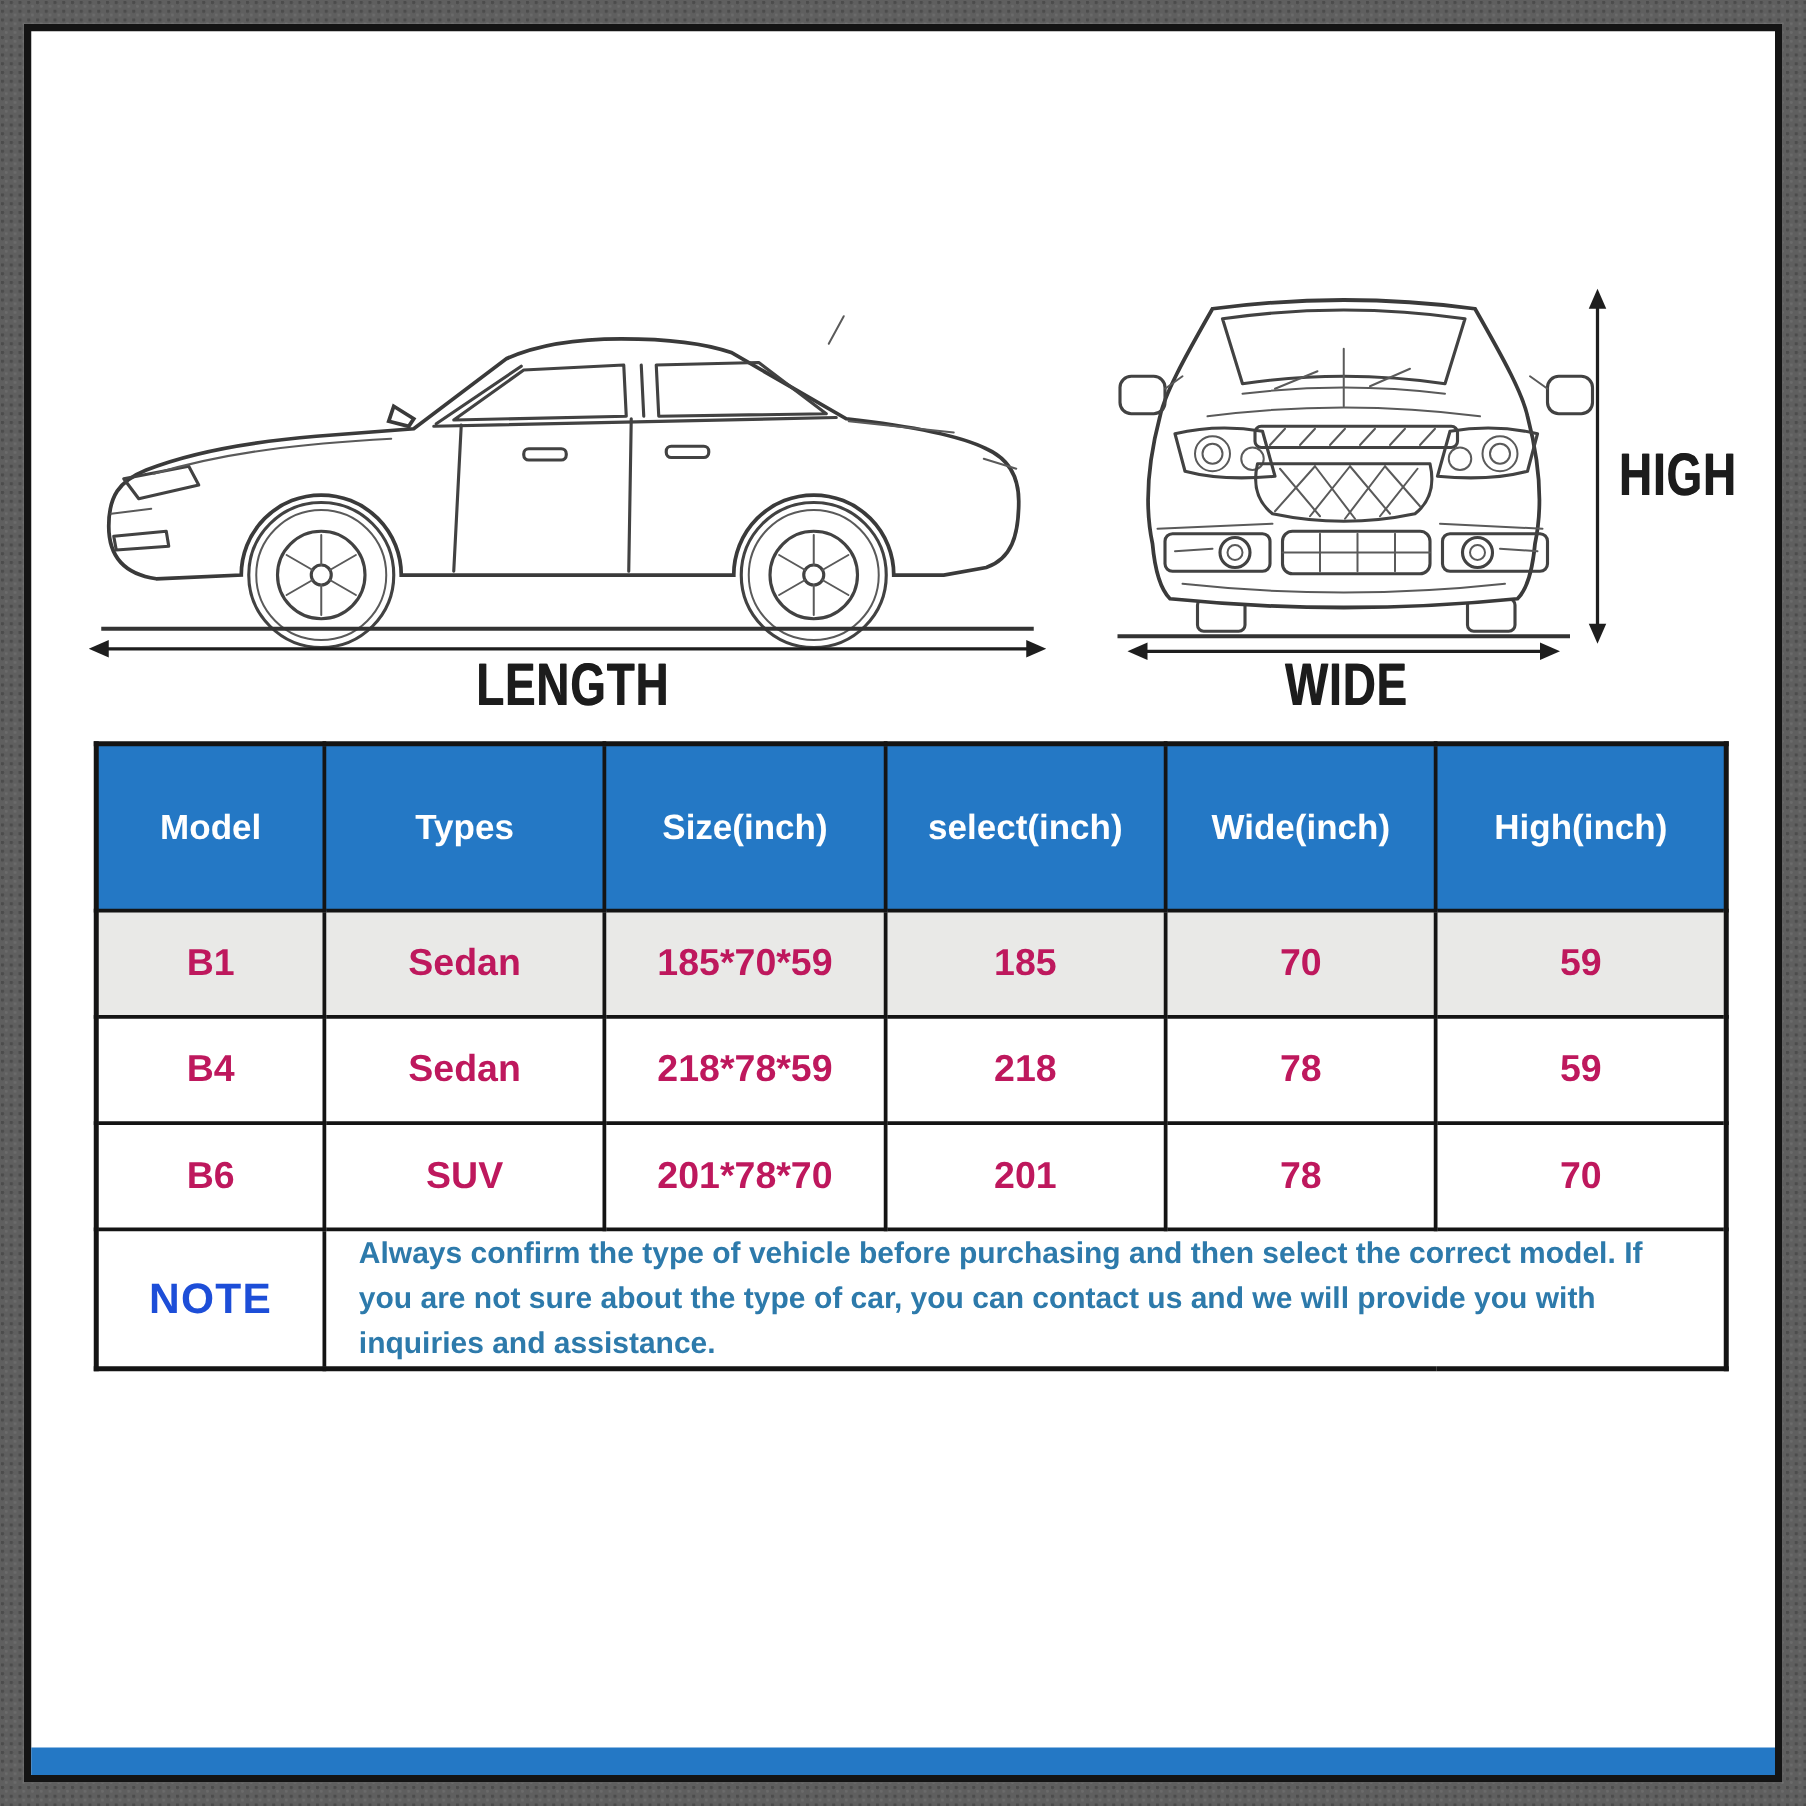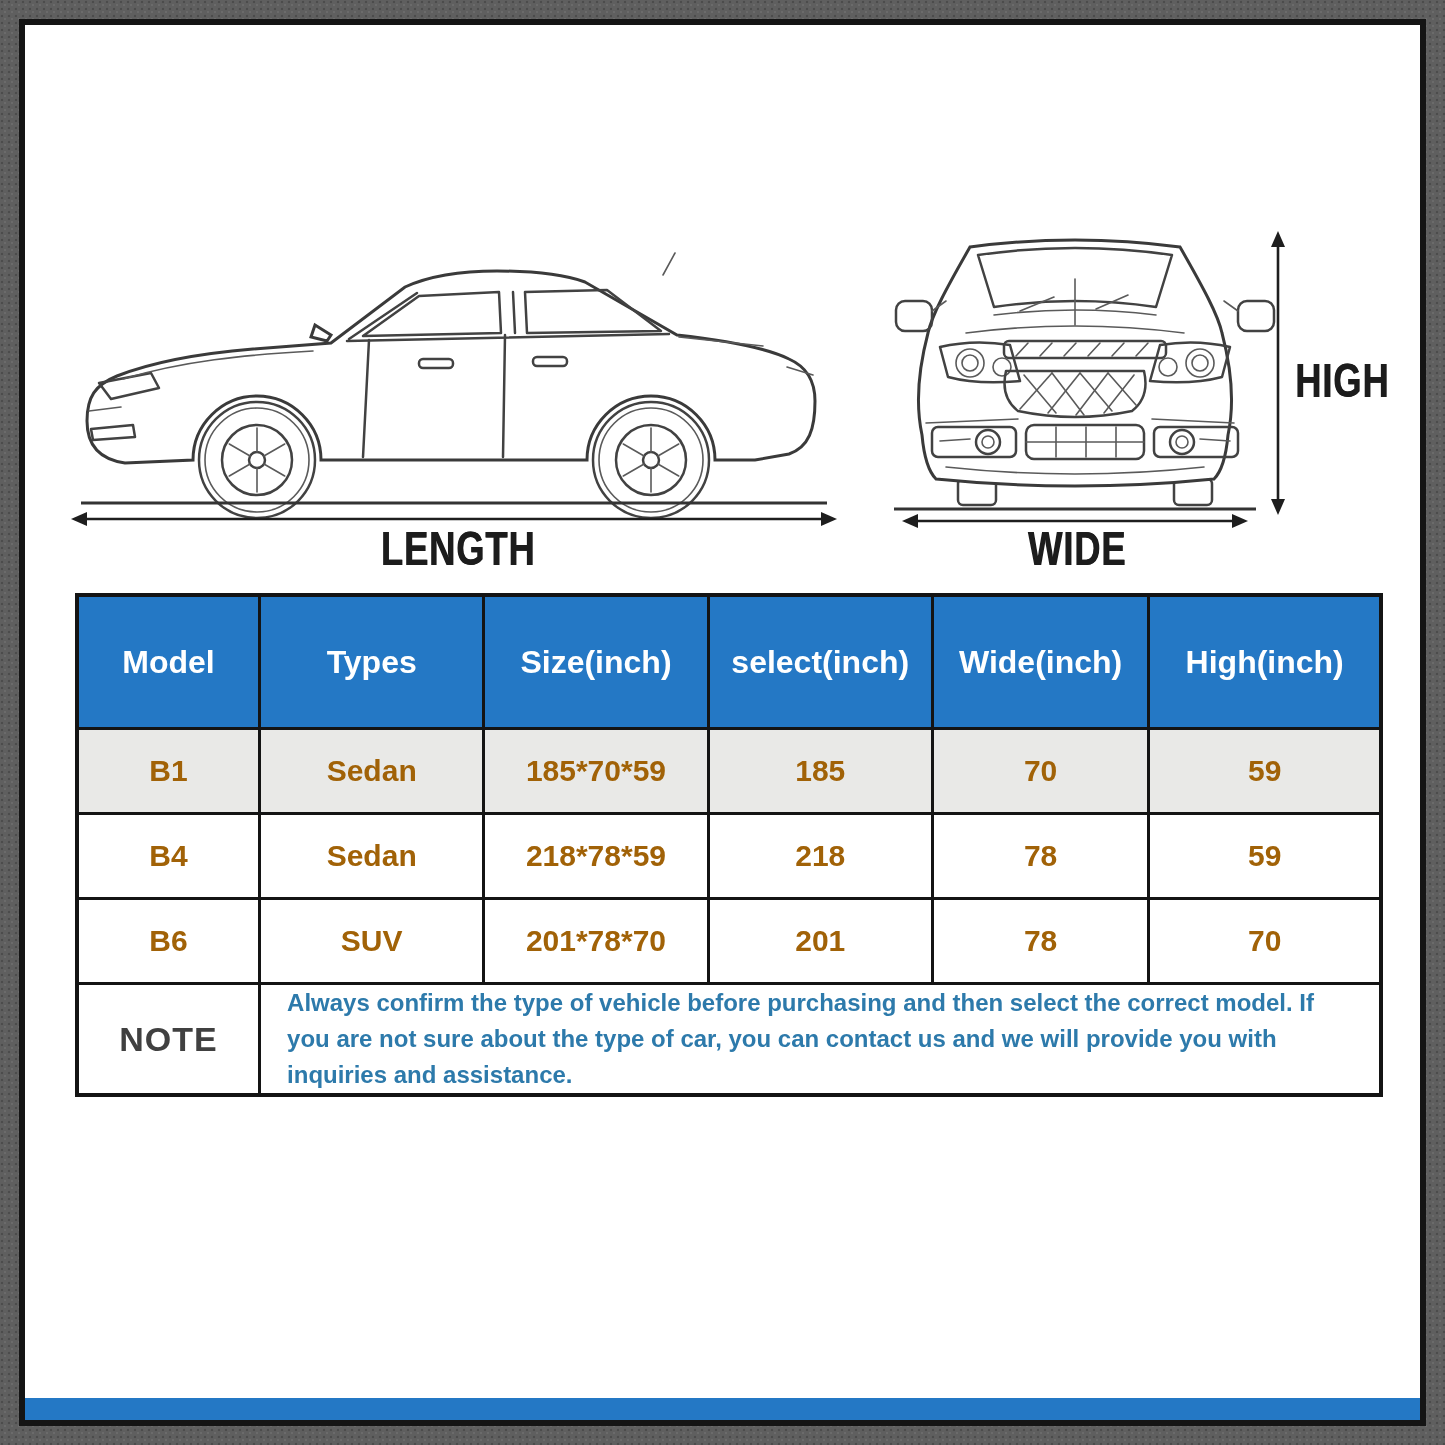--- a/index.html
+++ b/index.html
@@ -52,31 +52,31 @@
     border:4px solid #141414;
   }
   .size-table col:nth-child(1){width:14.0%;}
   .size-table col:nth-child(2){width:17.2%;}
   .size-table col:nth-child(3){width:17.2%;}
   .size-table col:nth-child(4){width:17.2%;}
   .size-table col:nth-child(5){width:16.6%;}
   .size-table col:nth-child(6){width:17.8%;}
   .size-table th{
     height:128px;background:#2478c5;color:#ffffff;
-    font-size:32px;font-weight:bold;text-align:center;
+    font-size:28px;font-weight:bold;text-align:center;
     border:3px solid #141414;
   }
   .size-table td{
-    height:80px;font-size:30px;font-weight:bold;color:#a16207;
+    height:80px;font-size:30px;font-weight:bold;color:#be185d;
     text-align:center;border:3px solid #141414;background:#ffffff;
   }
   .size-table tbody tr.alt td{background:#e9e9e7;}
   .size-table tfoot td{height:82px;background:#ffffff;}
   .size-table td.note-label{
-    font-size:34px;color:#404040;letter-spacing:1px;
+    font-size:34px;color:#1d4ed8;letter-spacing:1px;
   }
   .size-table td.note-text{
     font-size:24px;color:#2d7aab;text-align:left;line-height:1.5;
     padding:0 26px;font-weight:bold;
   }
   
   .bottom-bar{position:absolute;left:0;bottom:0;width:100%;height:22px;background:#2478c5;}
   svg .ln{fill:none;stroke:#424242;stroke-width:2.5;stroke-linecap:round;stroke-linejoin:round;}
   svg .ln-thin{fill:none;stroke:#5a5a5a;stroke-width:1.6;stroke-linecap:round;}
   svg .body{fill:#ffffff;stroke:#3a3a3a;stroke-width:3;}

